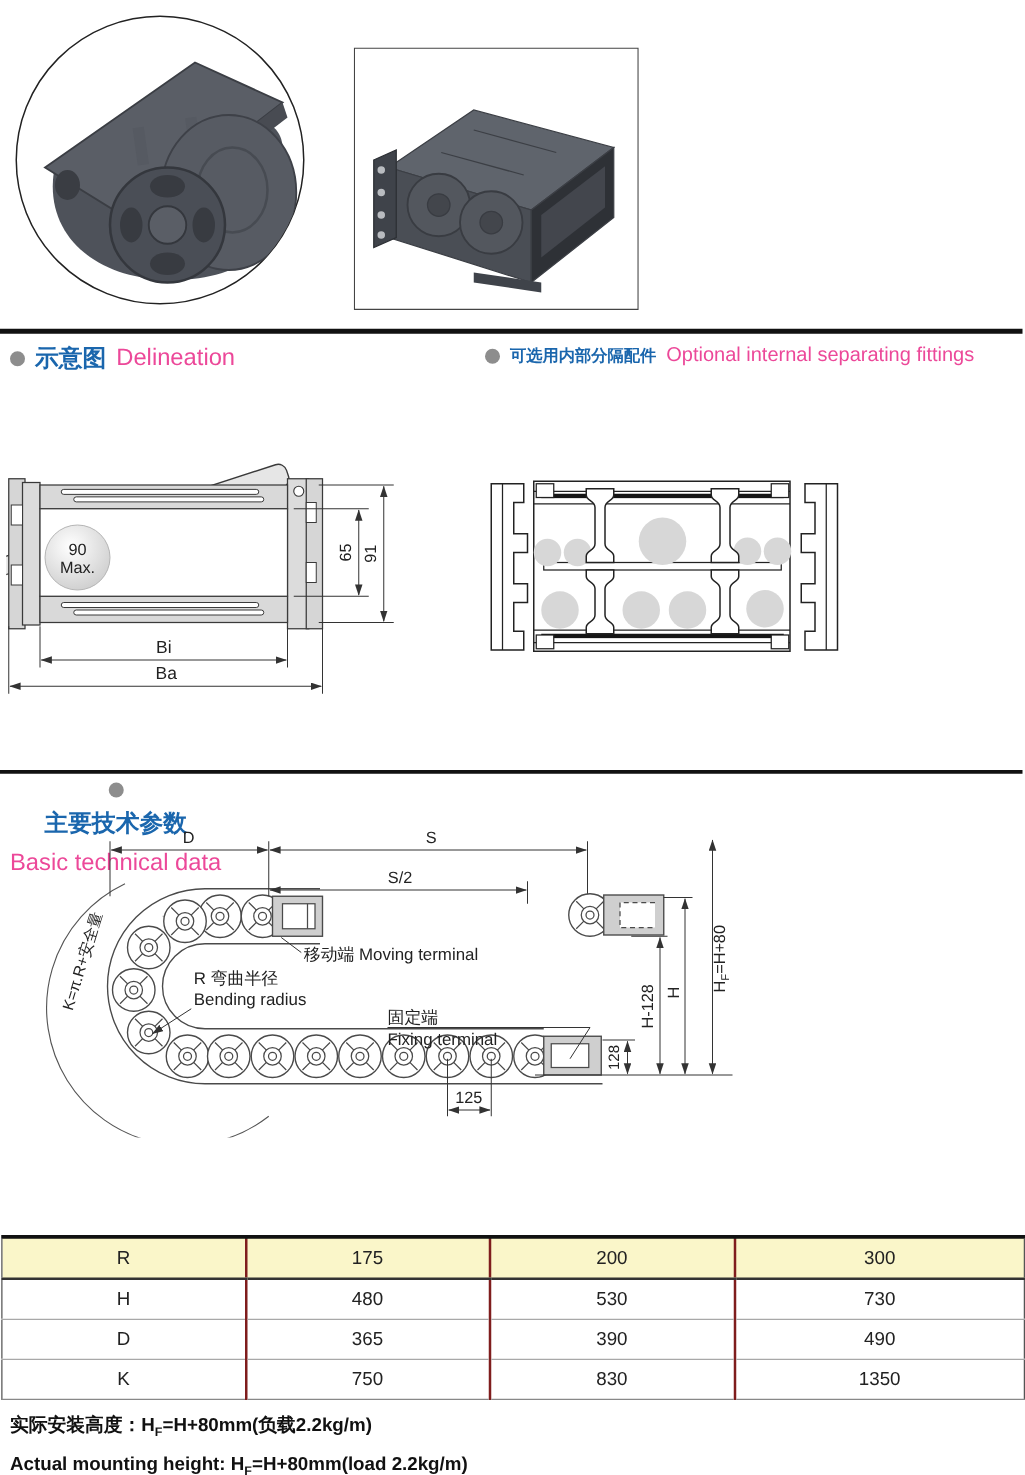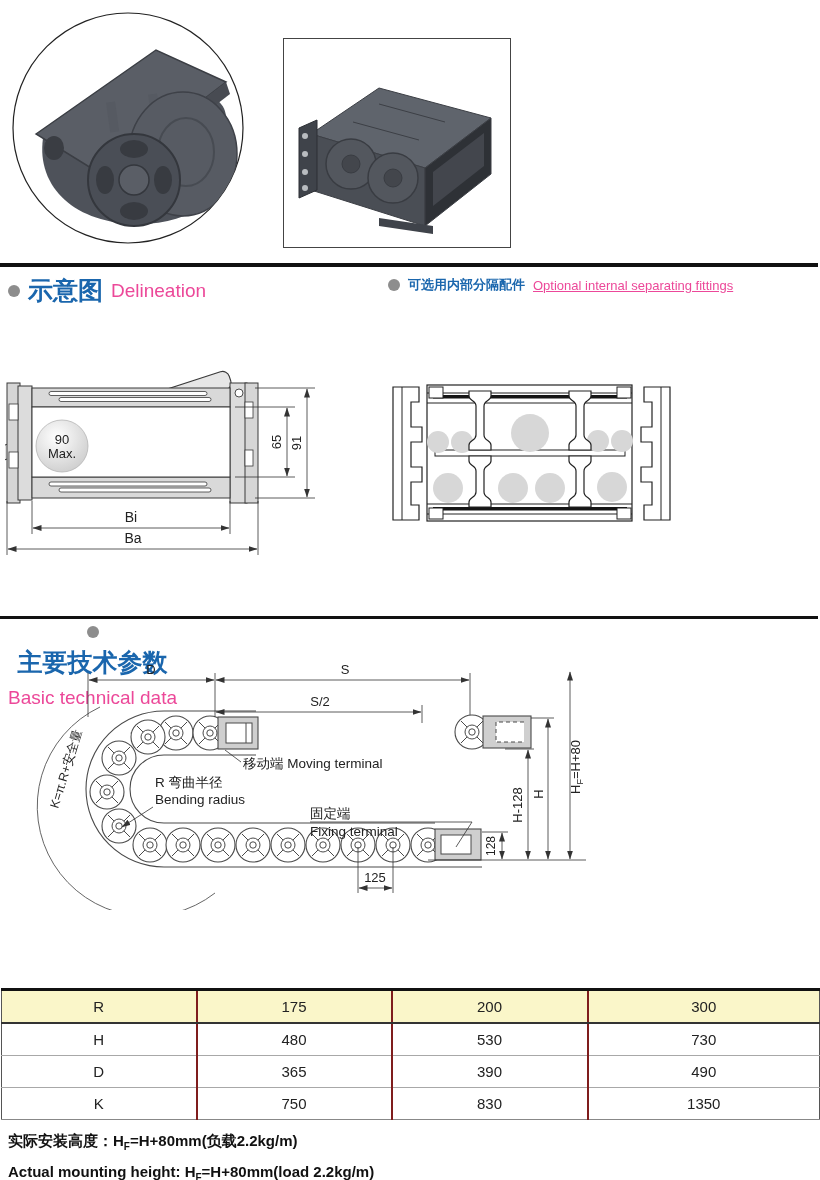--- a/index.html
+++ b/index.html
@@ -4,22 +4,22 @@
 <style>
   html,body{margin:0;padding:0;background:#fff;}
   body{font-family:"Liberation Sans","DejaVu Sans",sans-serif;color:#1a1a1a;}
   .page{position:relative;width:820px;height:1180px;background:#fff;overflow:hidden;}
   .abs{position:absolute;}
   .rule{position:absolute;left:0;width:818px;background:#111;}
   .sec-head{position:absolute;display:flex;align-items:center;gap:8px;}
   .sec-bullet{width:12px;height:12px;border-radius:50%;background:#8d8d8d;flex:0 0 auto;}
   .sec-zh{font-weight:bold;color:#1a66ad;}
   .sec-en{color:#ec4899;}
-  .h1-zh{font-size:25px;} .h1-en{font-size:19px;}
-  .h2-zh{font-size:13px;} .h2-en{font-size:13px;text-decoration:underline;}
+  .h1-zh{font-size:19px;} .h1-en{font-size:19px;}
+  .h2-zh{font-size:13px;} .h2-en{font-size:16px;}
   .notes{position:absolute;left:8px;top:914px;width:804px;}
   .note-line{display:flex;align-items:flex-start;gap:8px;margin-bottom:11px;font-size:15px;font-weight:600;color:#1f1f1f;}
   .note-bullet{width:10px;height:10px;border-radius:50%;background:#7e93aa;margin-top:4px;flex:0 0 auto;}
   table.spec{position:absolute;left:1px;top:988px;width:818px;border-collapse:collapse;table-layout:fixed;
     border-top:3px solid #111;border-bottom:1px solid #888;border-left:1px solid #555;border-right:1px solid #555;}
   table.spec td{height:29px;text-align:center;vertical-align:middle;font-size:15px;color:#222;}
   table.spec td+td{border-left:2px solid #7f1d1d;}
   table.spec tr.hdr td{background:#faf6c9;border-bottom:2px solid #333;}
   table.spec tr.datarow+tr.datarow td{border-top:1px solid #a8a8a8;}
   .footer{position:absolute;left:8px;top:1128px;font-size:15px;font-weight:600;color:#111;line-height:25px;}

